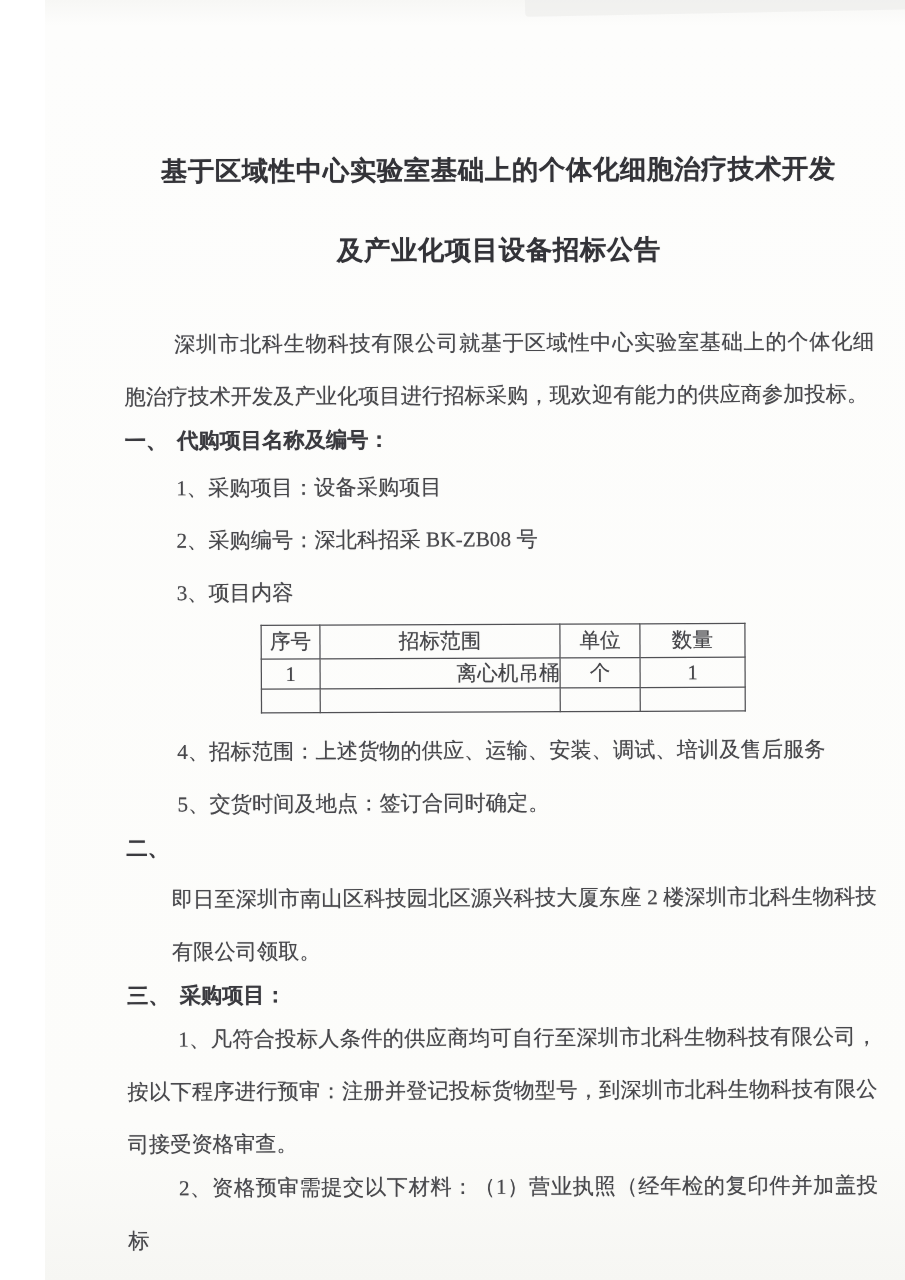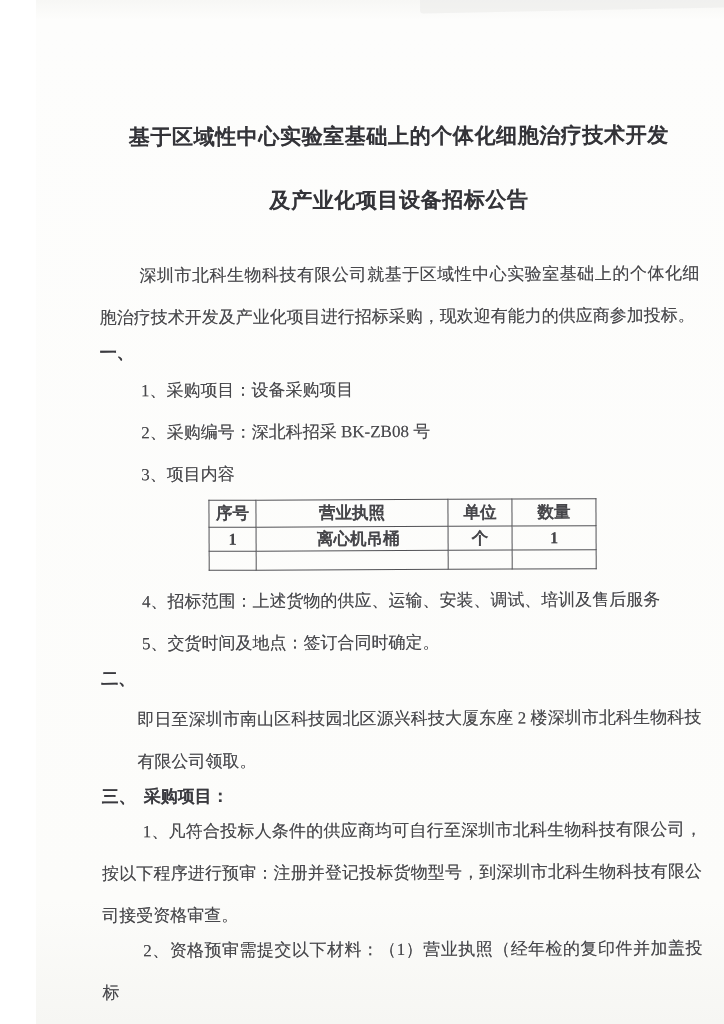--- a/index.html
+++ b/index.html
@@ -67,31 +67,31 @@
   .equipment-table {
     margin: 4px 0 0 108px;
     width: 388px;
     border-collapse: collapse;
     font-size: 16.5px;
     color: #46464a;
   }
   .equipment-table th, .equipment-table td {
     border: 1.6px solid #515155;
     text-align: center;
-    font-weight: 700;
+    font-weight: 400;
     padding: 0;
   }
   .equipment-table thead tr { height: 27px; }
   .equipment-table tbody tr.filled-row { height: 24px; }
   .equipment-table tbody tr.empty-row { height: 19px; }
   .col-index { width: 50px; }
   .col-name  { width: 213px; }
   .col-unit  { width: 69px; }
   .col-qty   { width: 92px; }
-  .equipment-table td.cell-name { text-align: center; padding-left: 12px; }
+  .equipment-table td.cell-name { text-align: right; padding-left: 12px; }
   .after-table { margin-top: 10px; }
   .sec2-body {
     margin-top: -1px;
     margin-left: 36px;
     line-height: 42px;
     text-align: justify;
   }
   .sec3-para {
     margin-top: -7px;
     line-height: 42px;
@@ -109,31 +109,32 @@
 
     <h1 class="doc-title">
       <span class="title-line">基于区域性中心实验室基础上的个体化细胞治疗技术开发</span>
       <span class="title-line">及产业化项目设备招标公告</span>
     </h1>
 
     <p class="intro">深圳市北科生物科技有限公司就基于区域性中心实验室基础上的个体化细胞治疗技术开发及产业化项目进行招标采购，现欢迎有能力的供应商参加投标。</p>
 
     <div class="section-heading">
       <span class="marker">一、</span>
+      <span class="heading-text">代购项目名称及编号：</span>
     </div>
 
     <p class="item">1、采购项目：设备采购项目</p>
     <p class="item">2、采购编号：深北科招采 BK-ZB08 号</p>
     <p class="item">3、项目内容</p>
 
     <table class="equipment-table">
       <thead>
         <tr>
           <th class="col-index">序号</th>
-          <th class="col-name">营业执照</th>
+          <th class="col-name">招标范围</th>
           <th class="col-unit">单位</th>
           <th class="col-qty">数量</th>
         </tr>
       </thead>
       <tbody>
         <tr class="filled-row">
           <td class="cell-index">1</td>
           <td class="cell-name">离心机吊桶</td>
           <td class="cell-unit">个</td>
           <td class="cell-qty">1</td>

